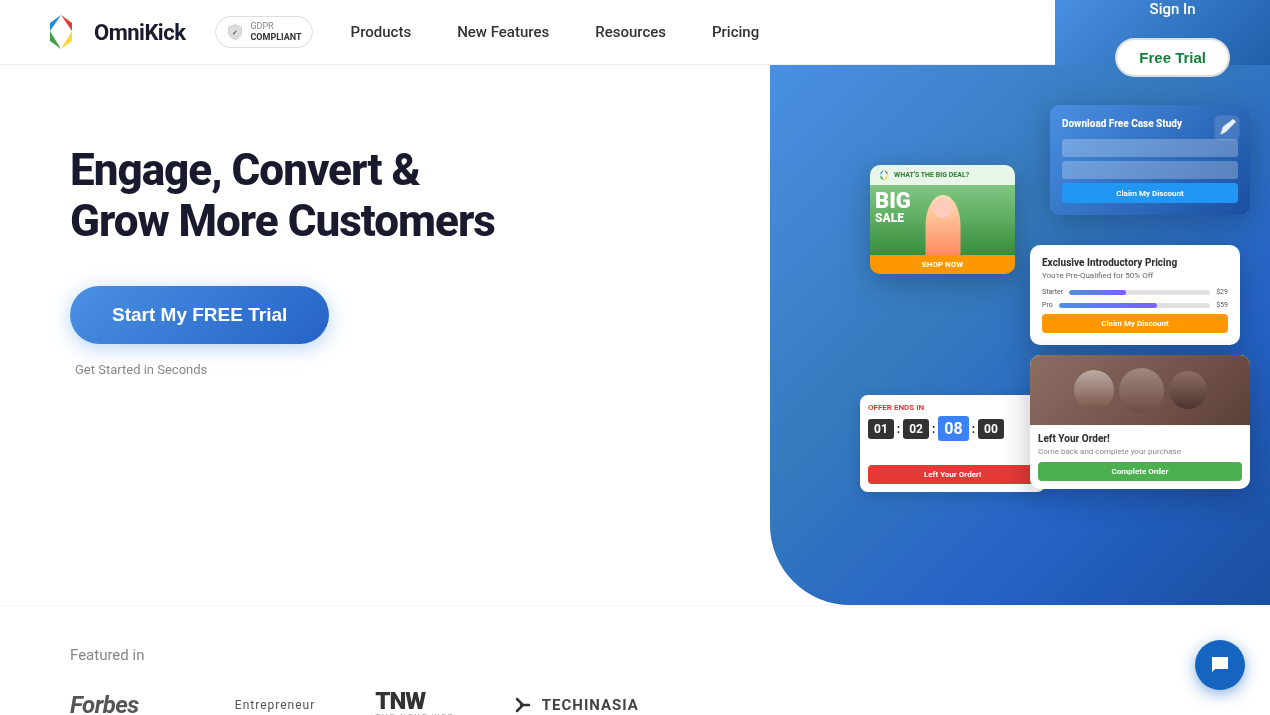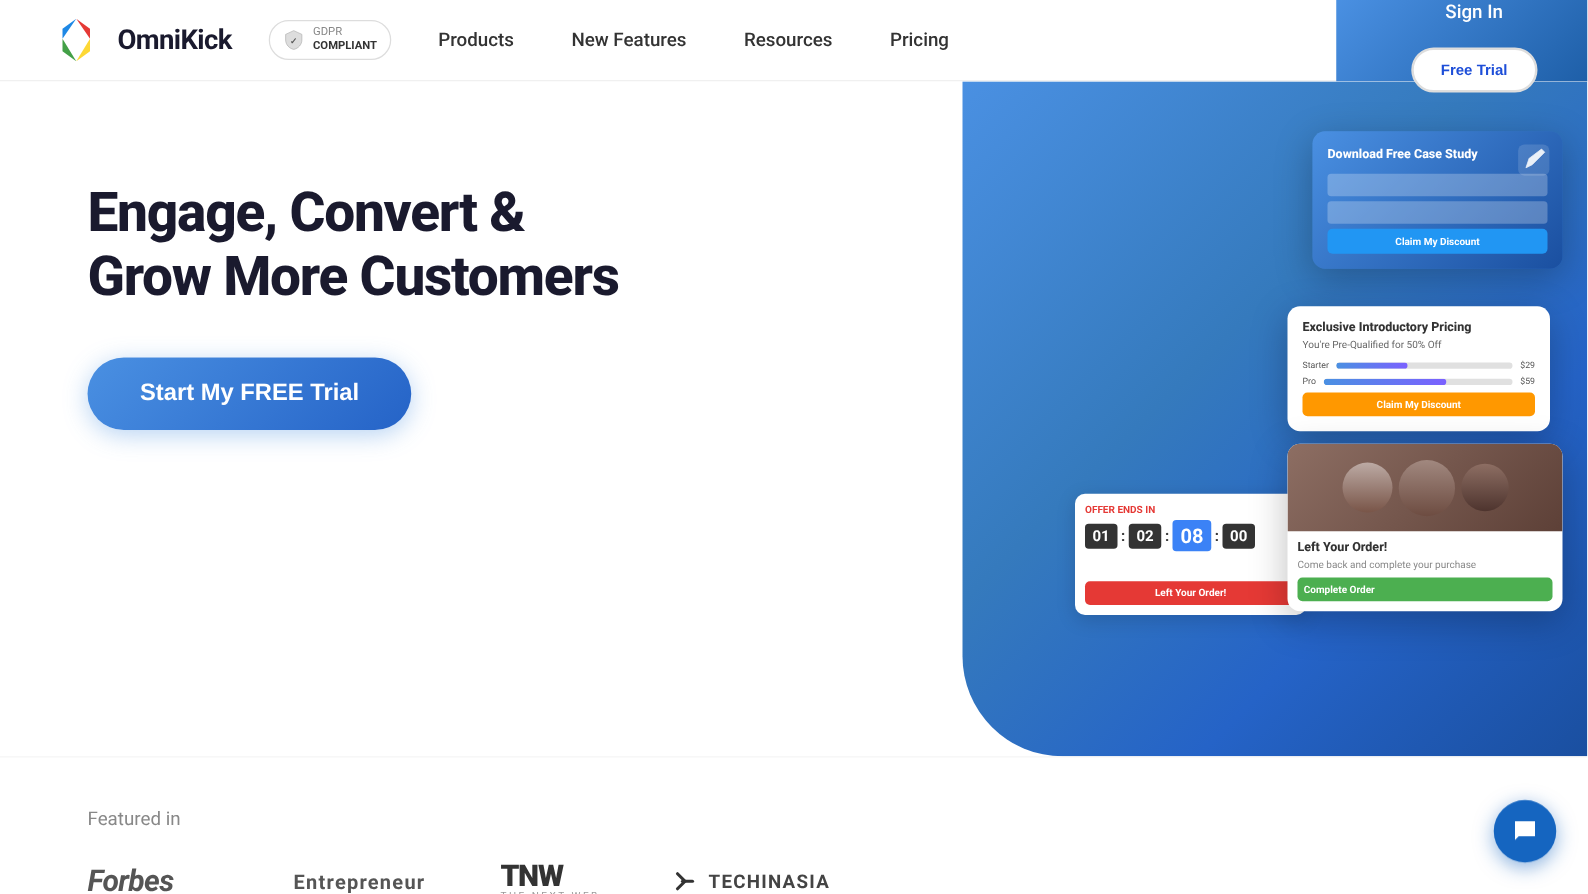--- a/index.html
+++ b/index.html
@@ -73,24 +73,24 @@
     }
     .sign-in-btn {
       font-size: 15px;
       color: #fff;
       cursor: pointer;
       font-weight: 500;
     }
     .free-trial-btn {
       padding: 9px 22px;
       background: #fff;
-      color: #1d4ed8;
+      color: #15803d;
       border: 2px solid #ddd;
       border-radius: 25px;
-      font-size: 12px;
+      font-size: 15px;
       font-weight: 600;
       cursor: pointer;
     }
 
     
     .hero {
       display: flex;
       position: relative;
       min-height: 540px;
       overflow: hidden;
@@ -265,21 +265,21 @@
       align-items: center;
       gap: 60px;
     }
     .featured-logo {
       font-size: 22px;
       font-weight: 700;
       color: #555;
       letter-spacing: -0.5px;
     }
     .forbes { font-style: italic; font-size: 24px; }
-    .entrepreneur { font-size: 16px; font-weight: 700; letter-spacing: 1px; padding-left: 36px; }
+    .entrepreneur { font-size: 12px; font-weight: 400; letter-spacing: 1px; padding-left: 36px; }
 
     
     .chat-button {
       position: fixed;
       bottom: 25px;
       right: 25px;
       width: 50px;
       height: 50px;
       background: #1565c0;
       border-radius: 50%;
@@ -347,37 +347,63 @@
 <div class="hero">
   <div class="hero-bg"></div>
 
   <div class="hero-left">
     <h1 class="hero-headline">
       <span>Engage, Convert &amp;</span><br>
       <span>Grow More Customers</span>
     </h1>
     <button class="cta-btn">Start My FREE Trial</button>
     <br>
+    <span class="cta-subtext">Get Started in Seconds</span>
   </div>
 
   <div class="hero-right">
     <div class="mockup-container">
 
       <div class="mockup-card card-1">
         <div style="font-size:10px; font-weight:800; color:white; margin-bottom:8px; line-height:1.4;">Download Free Case Study</div>
         <div class="card-field" style="background:rgba(255,255,255,0.25); border-radius:3px; height:18px; margin-bottom:4px;"></div>
         <div class="card-field" style="background:rgba(255,255,255,0.25); border-radius:3px; height:18px; margin-bottom:4px;"></div>
         <div class="card-btn-blue" style="background:#2196F3; color:white; border-radius:4px; height:20px; margin-top:4px; display:flex; align-items:center; justify-content:center; font-size:8px; font-weight:700;">Claim My Discount</div>
 
         <svg style="position:absolute;top:8px;right:8px;opacity:0.9;" width="30" height="30" viewBox="0 0 24 24" fill="none">
           <rect x="2" y="2" width="20" height="20" rx="4" fill="rgba(255,255,255,0.15)"></rect>
           <path d="M7 17L9 11L17 5L19 7L11 15L7 17Z" fill="white" stroke="white" stroke-width="0.5"></path>
         </svg>
       </div>
 
+      <div class="mockup-card card-2" style="top:80px; left:20px; width:145px;">
+
+        <div style="display:flex; align-items:center; gap:4px; padding:4px 8px; background:#e8f5e9;">
+          <svg width="12" height="12" viewBox="0 0 14 14" fill="none">
+            <polygon points="7,1 11,4 11,7" fill="#e53935"></polygon>
+            <polygon points="7,1 3,4 3,7" fill="#1e88e5"></polygon>
+            <polygon points="3,7 3,11 7,13" fill="#43a047"></polygon>
+            <polygon points="11,7 11,11 7,13" fill="#fdd835"></polygon>
+          </svg>
+          <span style="font-size:7px; font-weight:700; color:#2e7d32;">WHAT'S THE BIG DEAL?</span>
+        </div>
+
+        <div style="background:linear-gradient(to bottom, #81c784, #388e3c); height:70px; position:relative; overflow:hidden;">
+
+          <div style="position:absolute; bottom:0; left:50%; transform:translateX(-50%); width:35px; height:60px; background:linear-gradient(#ffe0b2,#ff8a65); border-radius:50% 50% 0 0; overflow:hidden;">
+            <div style="width:20px; height:20px; background:#ffccbc; border-radius:50%; margin:3px auto;"></div>
+          </div>
+
+          <div style="position:absolute; top:5px; left:5px;">
+            <div style="font-size:22px; font-weight:900; color:white; line-height:1;">BIG</div>
+            <div style="font-size:12px; font-weight:900; color:white; line-height:1;">SALE</div>
+          </div>
+        </div>
+        <div style="background:#ff9800; color:white; text-align:center; padding:5px; font-size:8px; font-weight:800;">SHOP NOW</div>
+      </div>
 
       <div class="mockup-card card-3" style="top:160px; right:30px; width:210px; background:white; border-radius:10px; padding:12px;">
         <div style="font-size:10px; font-weight:800; color:#333; margin-bottom:3px;">Exclusive Introductory Pricing</div>
         <div style="font-size:8px; color:#666; margin-bottom:8px;">You're Pre-Qualified for 50% Off</div>
         <div style="display:flex; justify-content:space-between; align-items:center; margin-bottom:5px;">
           <span style="font-size:7px; color:#555;">Starter</span>
           <div style="flex:1; margin:0 6px; height:5px; background:#e0e0e0; border-radius:3px; overflow:hidden;">
               <div style="width:40%; height:100%; background:linear-gradient(to right, #4a90e2, #7b61ff); border-radius:3px;"></div>
             </div>
           <span style="font-size:7px; color:#555;">$29</span>
@@ -409,21 +435,21 @@
       <div class="mockup-card card-5" style="top:270px; right:20px; width:220px; background:white; border-radius:10px; overflow:hidden;">
 
         <div style="width:100%; height:70px; background:linear-gradient(135deg, #8d6e63, #5d4037); display:flex; align-items:center; justify-content:center; gap:5px; padding:5px;">
           <div style="width:40px; height:40px; border-radius:50%; background:linear-gradient(#bcaaa4, #795548);"></div>
           <div style="width:45px; height:45px; border-radius:50%; background:linear-gradient(#a1887f, #6d4c41);"></div>
           <div style="width:38px; height:38px; border-radius:50%; background:linear-gradient(#8d6e63, #4e342e);"></div>
         </div>
         <div style="padding:8px;">
           <div style="font-size:10px; font-weight:800; color:#333;">Left Your Order!</div>
           <div style="font-size:8px; color:#888; margin:3px 0 6px;">Come back and complete your purchase</div>
-          <div style="background:#4caf50; color:white; text-align:left; padding:5px; border-radius:4px; font-size:8px; font-weight:700;">Complete Order</div>
+          <div style="background:#4caf50; color:white; text-align:center; padding:5px; border-radius:4px; font-size:8px; font-weight:700;">Complete Order</div>
         </div>
       </div>
 
 
     </div>
   </div>
 </div>
 
 <div class="featured-section">
   <div class="featured-title">Featured in</div>

